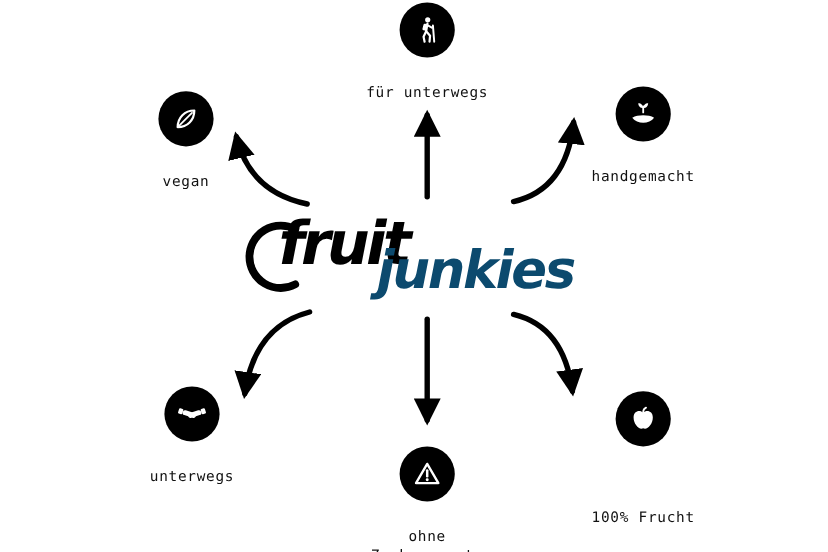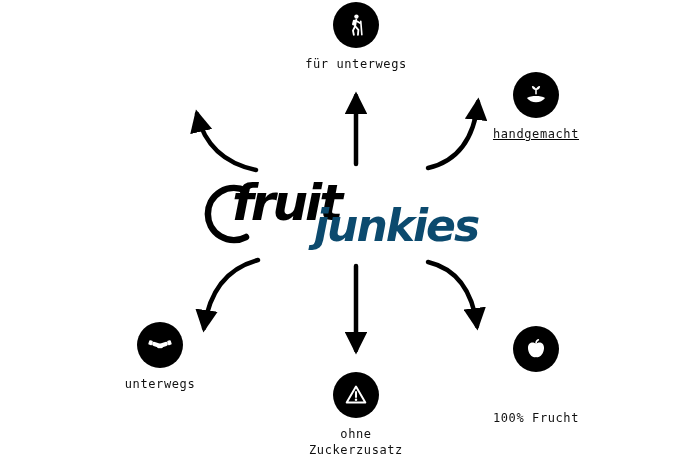--- a/index.html
+++ b/index.html
@@ -37,32 +37,32 @@
     width: 46px;
     height: 46px;
     border-radius: 50%;
     background: #000000;
     display: flex;
     align-items: center;
     justify-content: center;
     flex: 0 0 auto;
   }
   .label {
-    margin-top: 9px;
+    margin-top: 22px;
     font-family: "DejaVu Sans Mono", monospace;
     font-size: 12px;
     letter-spacing: 0.6px;
     color: #111111;
     text-align: center;
     line-height: 1.3;
   }
 
   .node-unterwegs   { left: 286px; top: 2px;   }
   .node-vegan       { left: 85px;  top: 76px;  }
-  .node-handgemacht { left: 466px; top: 72px; text-decoration: underline;  }
+  .node-handgemacht { left: 466px; top: 72px;  }
   .node-regional    { left: 90px;  top: 322px; }
   .node-zucker      { left: 286px; top: 372px; justify-content: space-between; }
   .node-frucht      { left: 466px; top: 326px; gap: 30px; }
 
   .node-zucker .label { max-width: 96px; }
 
   .logo {
     position: absolute;
     left: 208px;
     top: 176px;
@@ -127,20 +127,29 @@
         <rect x="8.7" y="7.2" width="3.1" height="5.2" rx="1" fill="#fff" transform="rotate(14 10.2 9.8)"></rect>
         <path d="M12.2 7 L11.2 13 L14.2 16.4 L13.8 21" stroke="#fff" stroke-width="1.7" fill="none" stroke-linecap="round" stroke-linejoin="round"></path>
         <path d="M11.2 13 L9.2 17.2 L10 21" stroke="#fff" stroke-width="1.7" fill="none" stroke-linecap="round" stroke-linejoin="round"></path>
         <path d="M12.4 8.4 L15.6 10.2" stroke="#fff" stroke-width="1.6" fill="none" stroke-linecap="round"></path>
         <path d="M16.4 8.6 L17.4 21" stroke="#fff" stroke-width="1.5" fill="none" stroke-linecap="round"></path>
       </svg>
     </div>
     <div class="label">für unterwegs</div>
   </div>
 
+  <div class="node node-vegan">
+    <div class="icon-circle">
+      <svg viewBox="0 0 24 24" width="26" height="26">
+        <path d="M5.6 18.4 C5.6 11 11 5.6 18.4 5.6 C18.4 13 13 18.4 5.6 18.4 Z" fill="none" stroke="#fff" stroke-width="1.7" stroke-linejoin="round"></path>
+        <path d="M5.6 18.4 C9.5 14.5 13 11 16.6 7.4" stroke="#fff" stroke-width="1.4" fill="none" stroke-linecap="round"></path>
+      </svg>
+    </div>
+    <div class="label">vegan</div>
+  </div>
 
   <div class="node node-handgemacht">
     <div class="icon-circle">
       <svg viewBox="0 0 24 24" width="26" height="26">
         <path d="M12 10.8 V6.2" stroke="#fff" stroke-width="1.4" stroke-linecap="round" fill="none"></path>
         <path d="M12 7.6 C9.8 7.6 8.2 6 8.2 3.8 C10.4 3.8 12 5.4 12 7.6 Z" fill="#fff"></path>
         <path d="M12 7.6 C14.2 7.6 15.8 6 15.8 3.8 C13.6 3.8 12 5.4 12 7.6 Z" fill="#fff"></path>
         <path d="M3.6 14.8 C8 12.4 16 12.4 20.4 14.8 C16.6 20 7.4 20 3.6 14.8 Z" fill="#fff"></path>
       </svg>
     </div>

